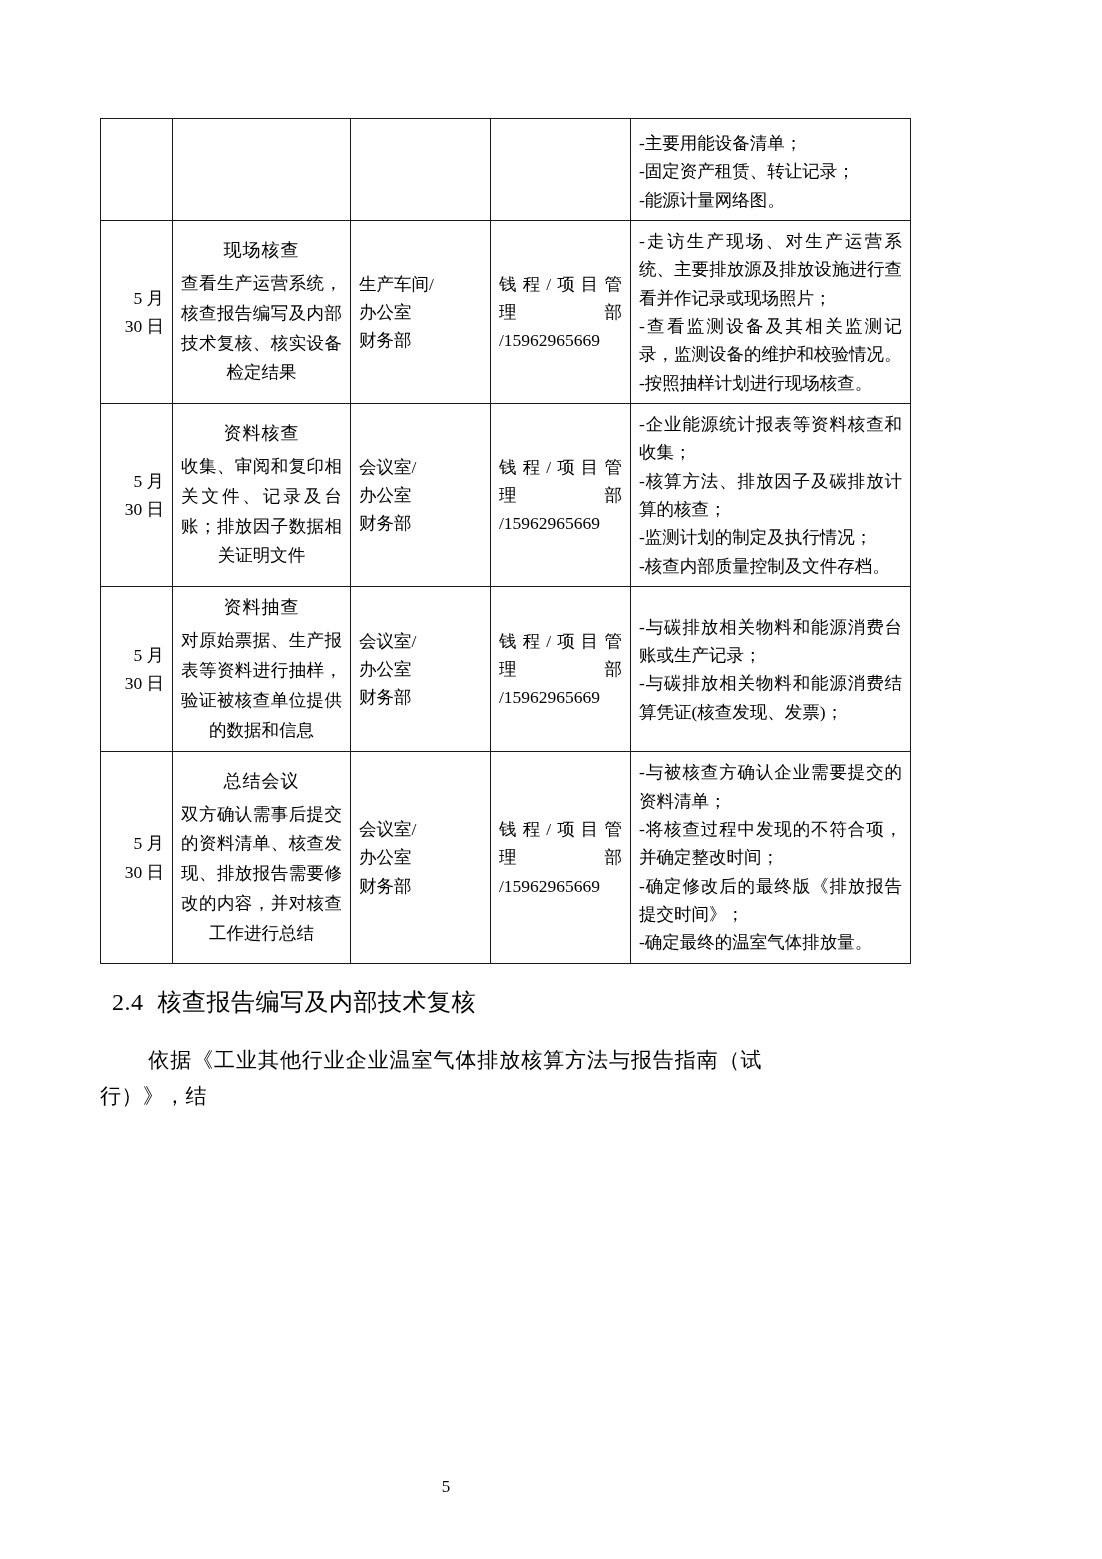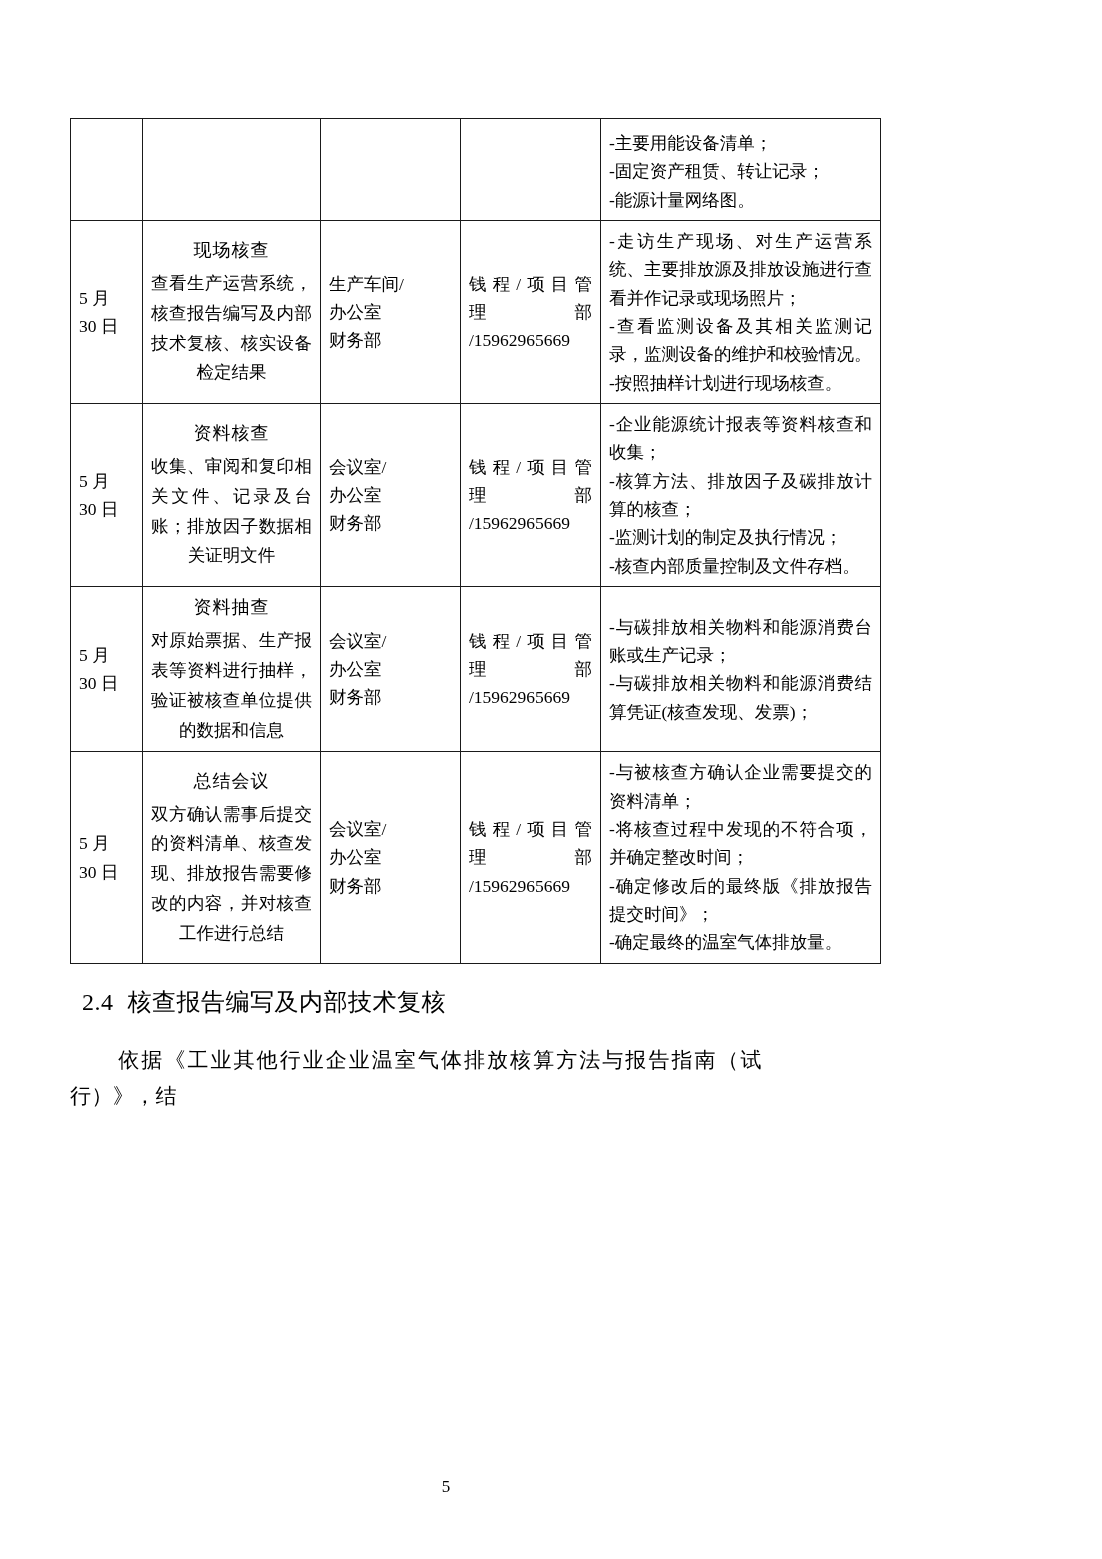--- a/index.html
+++ b/index.html
@@ -13,21 +13,21 @@
     font-family: "Liberation Serif", "DejaVu Serif", serif;
     color: #000000;
     position: relative;
     overflow: hidden;
   }
   .page {
     position: relative;
     width: 892px;
     height: 1559px;
     box-sizing: border-box;
-    padding: 118px 130px 0 70px;
+    padding: 118px 130px 0 100px;
   }
   table.audit-table {
     border-collapse: collapse;
     width: 810px;
     table-layout: fixed;
     margin: 0;
   }
   table.audit-table td {
     border: 1px solid #1a1a1a;
     vertical-align: middle;
@@ -35,21 +35,21 @@
     font-size: 17.5px;
     line-height: 1.62;
   }
   col.c-date { width: 72px; }
   col.c-task { width: 178px; }
   col.c-place { width: 140px; }
   col.c-person { width: 140px; }
   col.c-detail { width: 280px; }
 
   .cell-date {
-    text-align: left;
+    text-align: right;
     font-size: 17.5px;
     line-height: 1.75;
   }
   .cell-task {
     text-align: center;
   }
   .task-title {
     font-weight: normal;
     font-size: 18px;
     margin-bottom: 4px;

